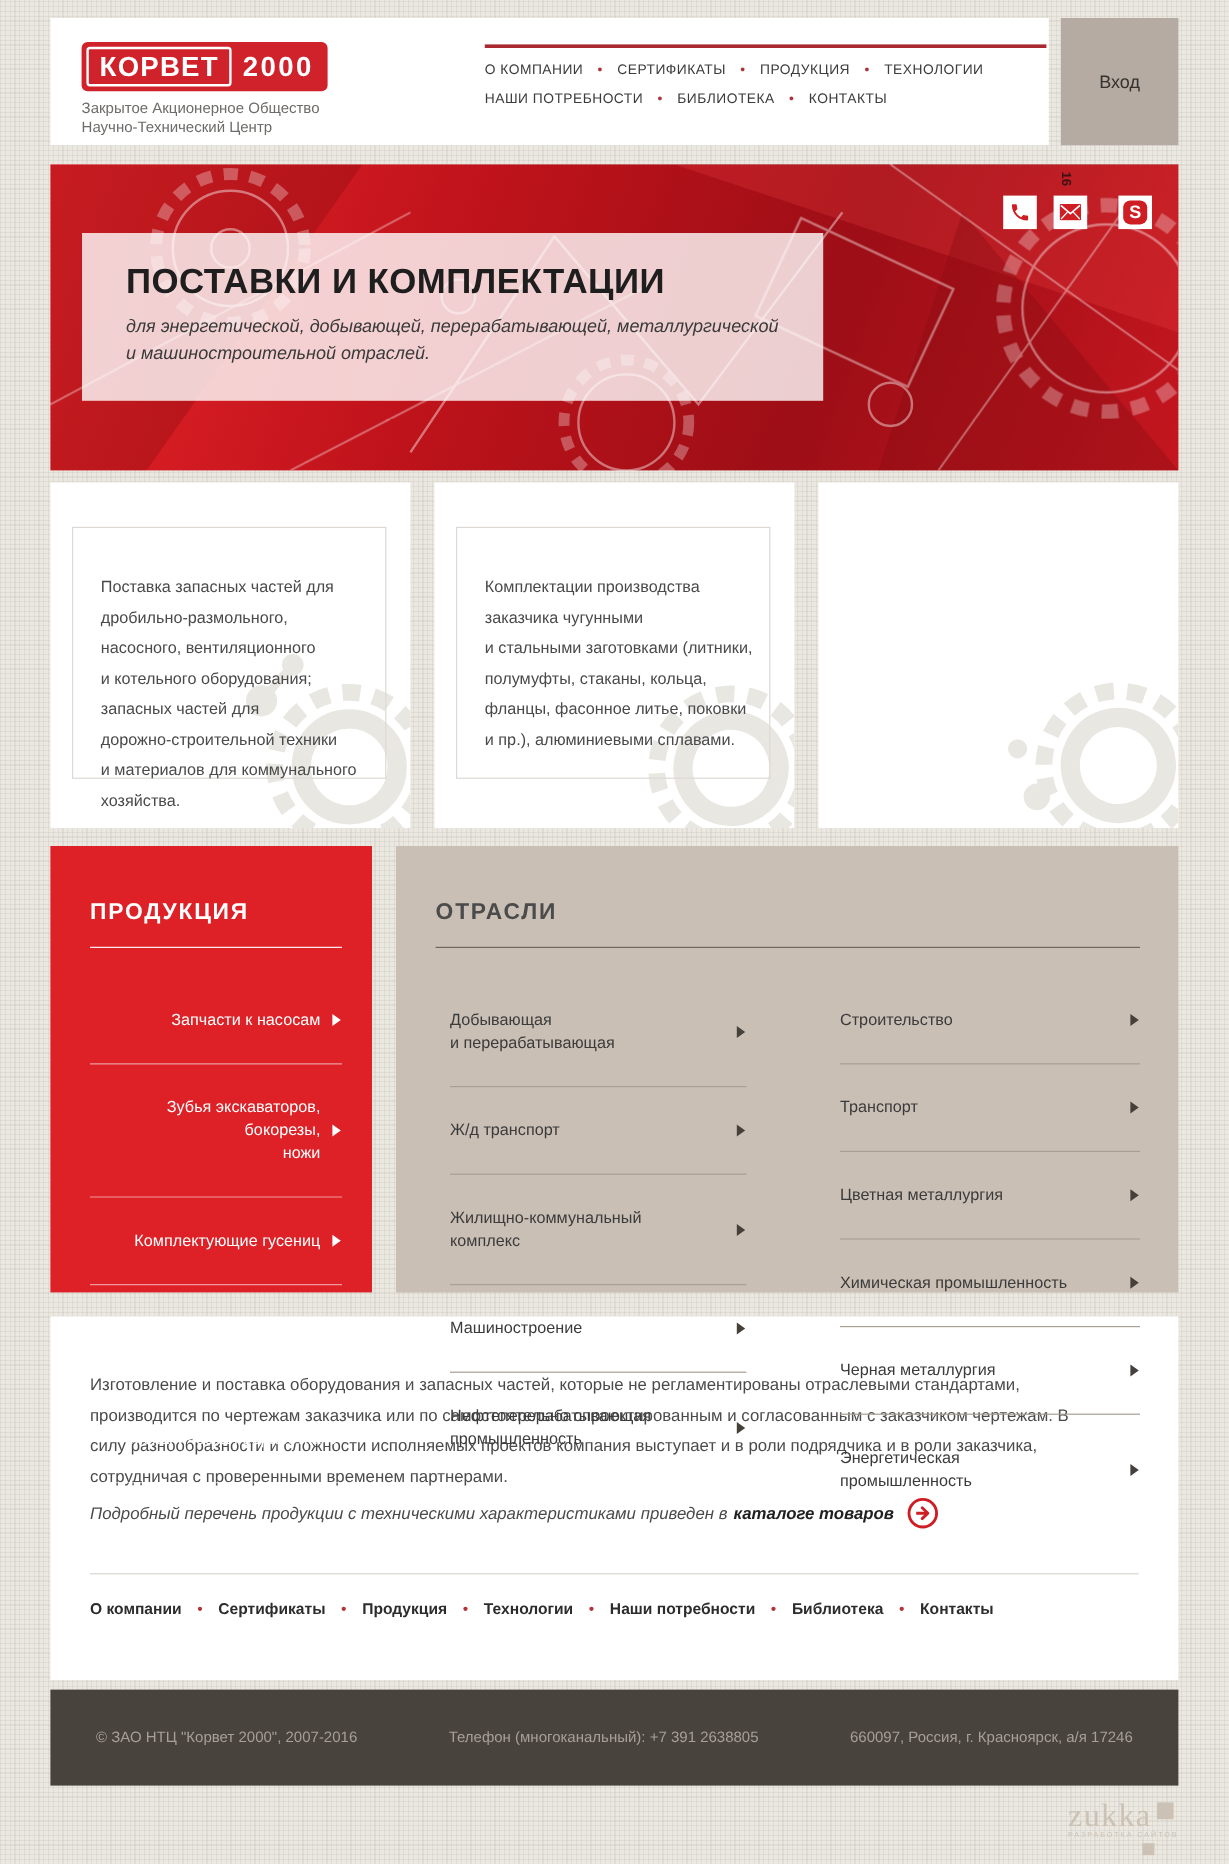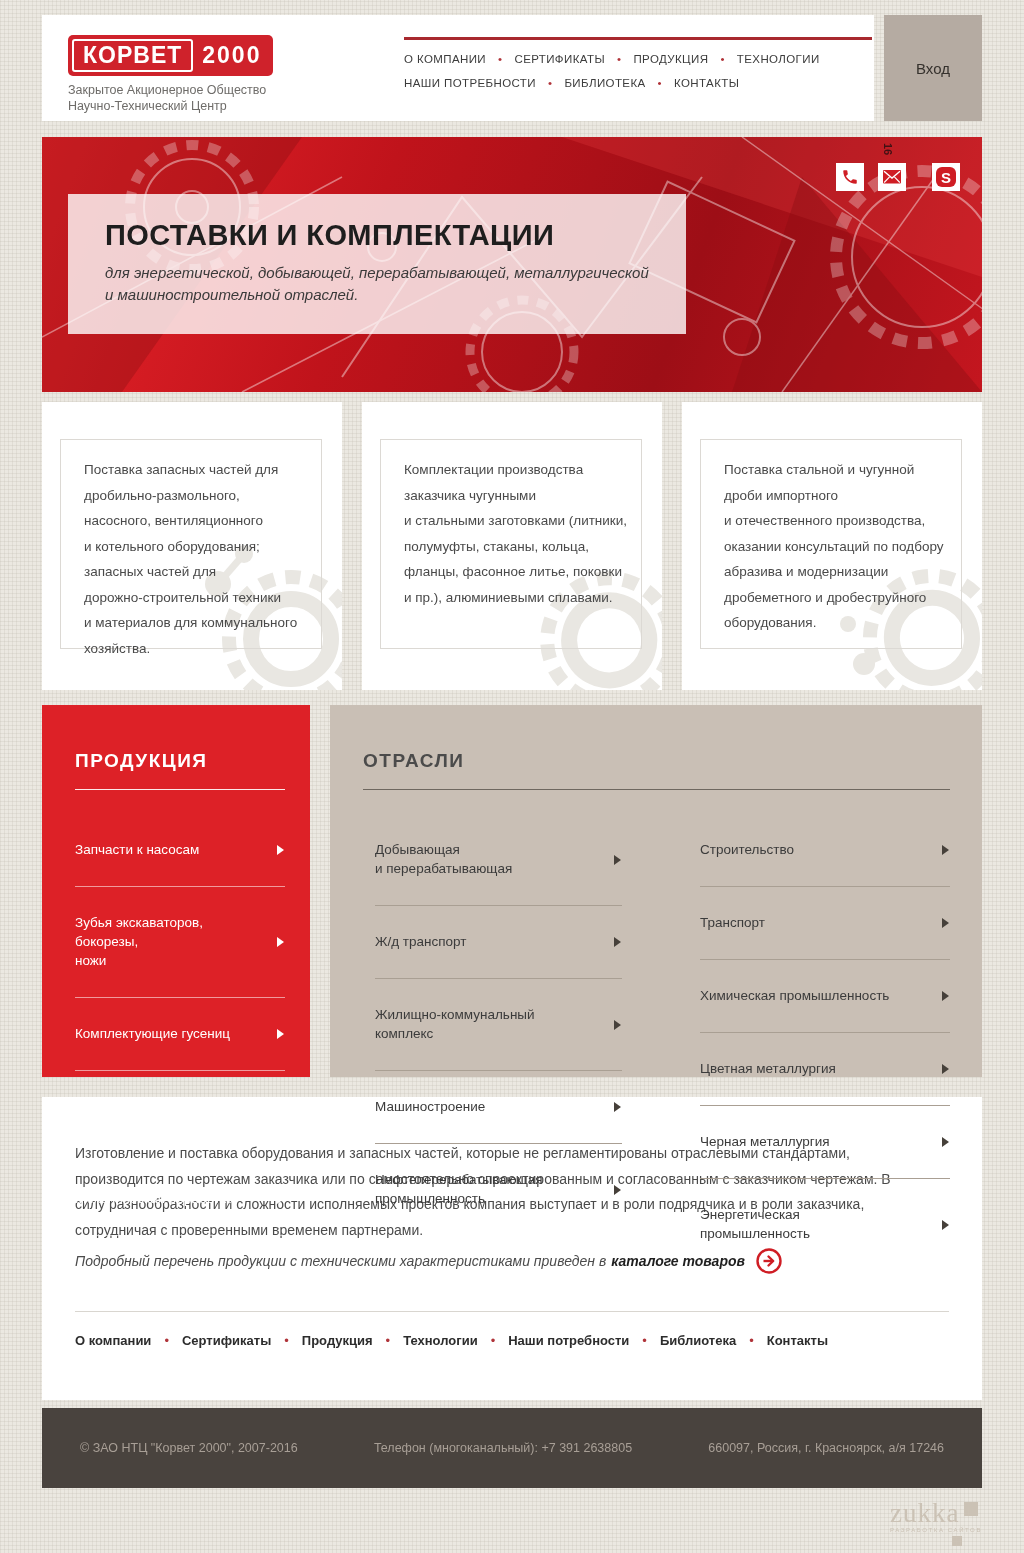--- a/index.html
+++ b/index.html
@@ -42,29 +42,29 @@
   .hicon.skype-box{margin-left:26px;}
   .skype-s{width:20px;height:20px;background:#cf1d24;border-radius:6px;color:#fff;font-weight:bold;font-size:15px;
     display:flex;align-items:center;justify-content:center;line-height:1;}
   .hero-tag{position:absolute;top:6px;right:88px;transform:rotate(90deg);font-size:11px;color:#401114;font-weight:bold;}
 
   
   .cards{display:flex;gap:20px;margin-bottom:15px;}
   .card{background:#fff;width:300px;height:288px;position:relative;overflow:hidden;}
   .card-gear{position:absolute;right:-34px;bottom:-34px;}
   .card-box{position:absolute;left:18px;right:20px;top:37px;bottom:41px;border:1px solid #dcd9d4;
-    box-sizing:border-box;padding:17px 8px 0 23px;}
+    box-sizing:border-box;padding:36px 8px 0 23px;}
   .card-box p{margin:0;font-size:13.5px;color:#4a4a4a;line-height:25.5px;white-space:pre-line;}
 
   
   .catalog{display:flex;gap:20px;margin-bottom:20px;}
   .products{width:300px;height:372px;background:#dd2127;box-sizing:border-box;padding:45px 25px 0 33px;color:#fff;}
   .products h2{margin:0;font-size:19px;letter-spacing:1.5px;font-weight:bold;color:#fff;
     border-bottom:1px solid rgba(255,255,255,.9);padding-bottom:17px;}
-  .products ul{list-style:none;margin:24px 0 0;padding:0;}
+  .products ul{list-style:none;margin:24px 0 0;padding:0;text-align:right;}
   .p-item{position:relative;padding:7px 18px 8px 0;border-bottom:1px solid rgba(255,255,255,.55);
     font-size:13.5px;line-height:19px;cursor:pointer;white-space:pre-line;}
   .p-item:last-child{border-bottom:none;}
   .arrow{position:absolute;right:1px;top:50%;margin-top:-5px;width:0;height:0;border-style:solid;
     border-width:5px 0 5px 7px;border-color:transparent transparent transparent #fff;}
   .industries{flex:1;background:#c9bfb5;box-sizing:border-box;height:372px;padding:45px 32px 0 33px;}
   .industries h2{margin:0;font-size:19px;letter-spacing:1.5px;font-weight:bold;color:#4b4b4b;
     border-bottom:1px solid #6e675f;padding-bottom:17px;}
   .ind-cols{display:flex;margin-top:24px;gap:78px;margin-left:12px;}
   .ind-cols ul{list-style:none;margin:0;padding:0;}
@@ -223,29 +223,20 @@
     </article>
     <article class="card">
       <svg class="card-gear" width="180" height="180" viewBox="0 0 180 180">
         <g stroke="#e9e7e2" fill="none" transform="rotate(-12 90 90)">
           <circle cx="95" cy="95" r="40" stroke-width="16"></circle>
           <circle cx="95" cy="95" r="62" stroke-width="14" stroke-dasharray="15 11"></circle>
         </g>
         <circle cx="28" cy="120" r="11" fill="#e9e7e2"></circle>
         <circle cx="12" cy="80" r="8" fill="#e9e7e2"></circle>
       </svg>
-      <div class="card-box">
-        <p>Поставка стальной и чугунной
-дроби импортного
-и отечественного производства,
-оказании консультаций по подбору
-абразива и модернизации
-дробеметного и дробеструйного
-оборудования.</p>
-      </div>
     </article>
   </section>
 
   <section class="catalog">
     <aside class="products">
       <h2>ПРОДУКЦИЯ</h2>
       <ul>
 
           <li class="p-item">
             <span>Запчасти к насосам</span>
@@ -319,26 +310,26 @@
               <span>Строительство</span>
               <span class="arrow"></span>
             </li>
 
             <li class="i-item">
               <span>Транспорт</span>
               <span class="arrow"></span>
             </li>
 
             <li class="i-item">
+              <span>Цветная металлургия</span>
+              <span class="arrow"></span>
+            </li>
+
+            <li class="i-item">
               <span>Химическая промышленность</span>
-              <span class="arrow"></span>
-            </li>
-
-            <li class="i-item">
-              <span>Цветная металлургия</span>
               <span class="arrow"></span>
             </li>
 
             <li class="i-item">
               <span>Черная металлургия</span>
               <span class="arrow"></span>
             </li>
 
             <li class="i-item">
               <span>Энергетическая

